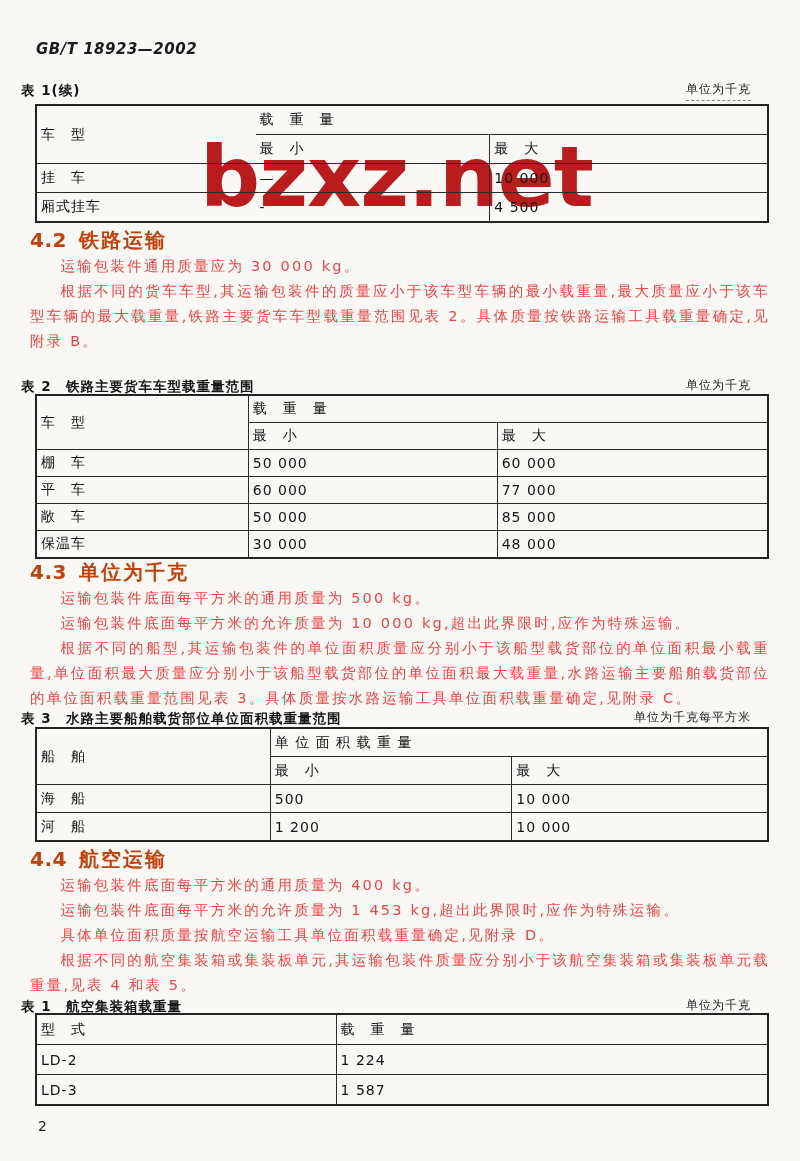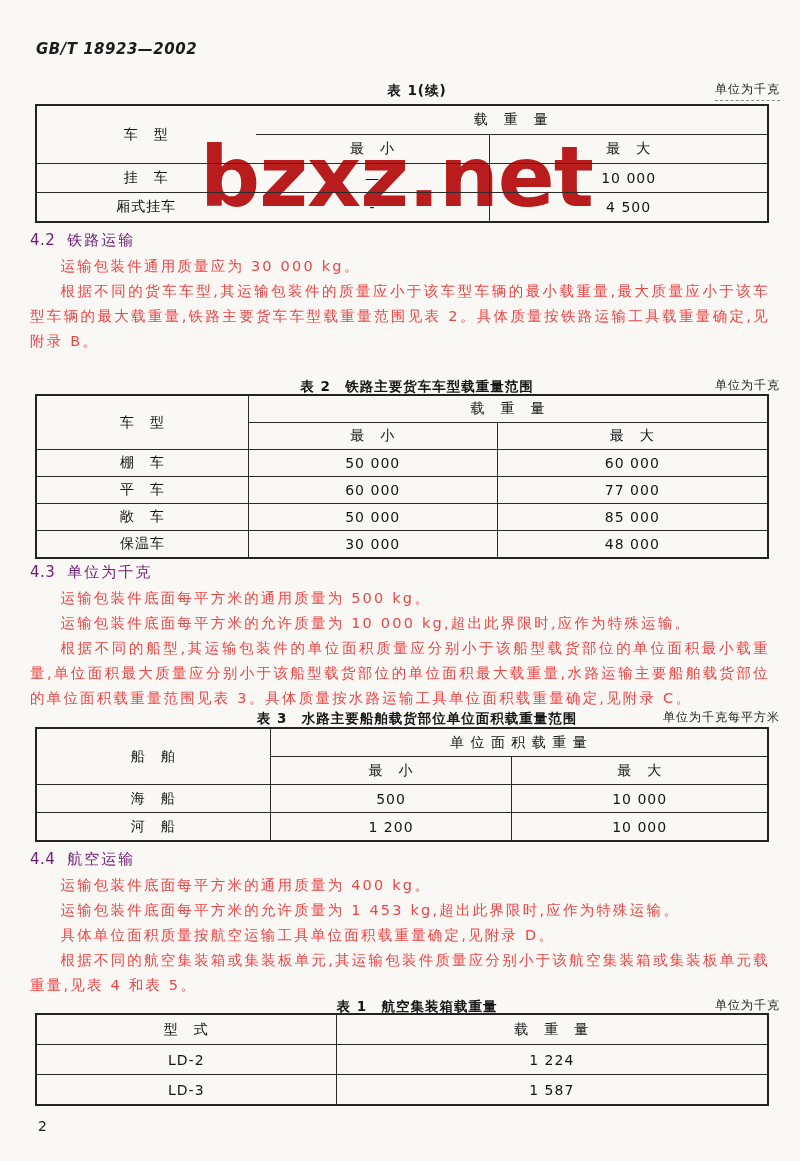--- a/index.html
+++ b/index.html
@@ -25,60 +25,60 @@
     z-index:1;
     user-select:none;
   }
   .doc-header{
     position:absolute;left:36px;top:40px;
     font-size:15px;font-weight:700;letter-spacing:0.5px;
     z-index:3;
     font-style:italic;
   }
   .caption-row{
-    position:absolute;left:50px;width:734px;
-    text-align:center;z-index:3;height:18px;
+    position:absolute;left:21px;width:734px;
+    text-align:left;z-index:3;height:18px;
   }
   .caption{
     font-size:13.5px;font-weight:700;letter-spacing:1px;color:#161616;
   }
   .unit{
     position:absolute;right:4px;top:1px;
     font-size:12px;font-weight:400;letter-spacing:1px;color:#222;
   }
   .unit-dash{border-bottom:1px dashed #8a8a86;padding-bottom:2px;}
   table.dt{
     position:absolute;left:35px;width:734px;
     border-collapse:collapse;table-layout:fixed;
     z-index:2;background:transparent;
     border:2px solid #232323;
   }
   table.dt td{
     border:1px solid #2b2b2b;
     padding:0 4px;
-    text-align:center;vertical-align:middle;
+    vertical-align:middle;
     font-size:14px;color:#141414;
     letter-spacing:1px;
     background:transparent;
   }
   td.num{font-size:13px;letter-spacing:1.5px;}
   td.hd{font-size:14px;}
   .nbr{border-right:none !important;}
   .nbl{border-left:none !important;}
   .t1 td{height:28px;}
   .t2 td{height:26px;}
   .t2 td.hd{height:26px;}
   .t3 td{height:27px;}
   .t4 td{height:29px;}
   .sec{
     position:absolute;left:30px;width:740px;z-index:3;
   }
   .sec-heading{
-    font-size:15px;font-weight:400;letter-spacing:2px;
-    color:#701a75;line-height:22px;margin-bottom:3px;
+    font-size:20px;font-weight:700;letter-spacing:2px;
+    color:#c2410c;line-height:22px;margin-bottom:3px;
   }
   .sec-heading .no{letter-spacing:0.5px;margin-right:12px;}
   .para{
     margin:0;
     text-indent:2.1em;
     font-size:14.5px;
     letter-spacing:2.2px;
     line-height:25px;
     text-align:justify;
     color:#ef4444;

